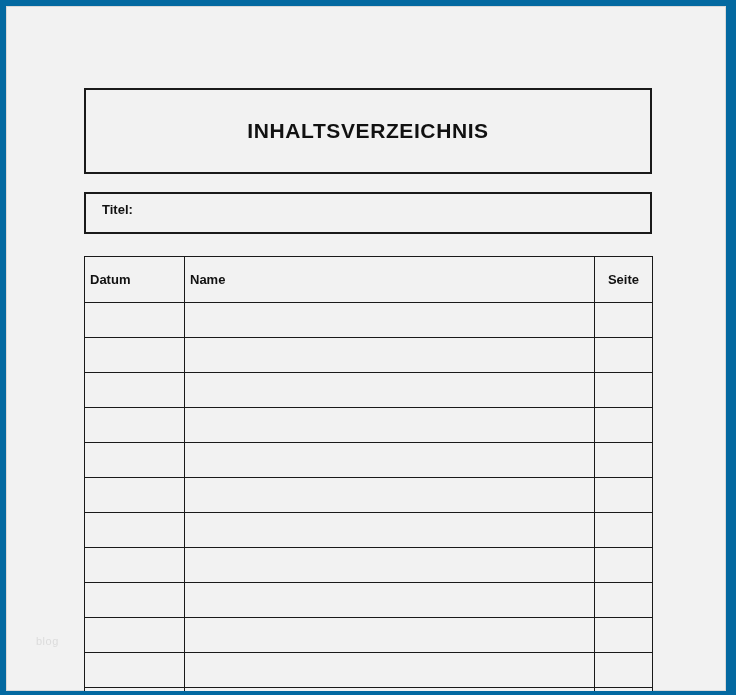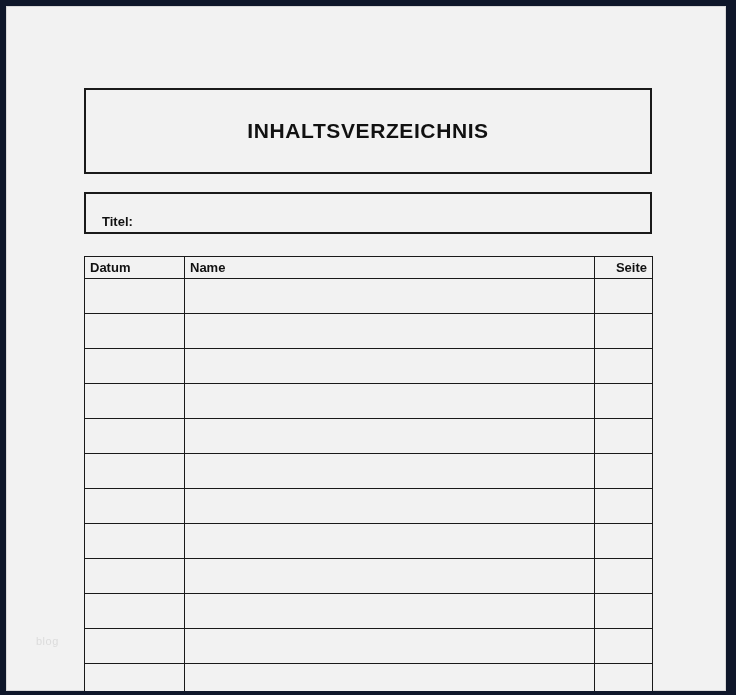--- a/index.html
+++ b/index.html
@@ -15,21 +15,21 @@
   }
 
   #page-wrap {
     position: absolute;
     left: 0;
     top: 0;
     width: 736px;
     height: 695px;
     box-sizing: border-box;
     
-    background: #0f172a;
+    background: #0369a1;
     padding: 6px 10px 4px 6px;
   }
 
   #sheet {
     position: relative;
     width: 100%;
     height: 100%;
     background: #f2f2f2;
     box-sizing: border-box;
     box-shadow: 0 0 0 1px #d9d9d9 inset;
@@ -58,21 +58,21 @@
     font-weight: bold;
     letter-spacing: 0.6px;
     color: #111;
   }
 
   .info-box {
     box-sizing: border-box;
     border: 2px solid #1a1a1a;
     margin-top: 18px;
     height: 42px;
-    padding: 20px 0 0 16px;
+    padding: 8px 0 0 16px;
     background: #f2f2f2;
   }
   .info-line {
     font-size: 13px;
     font-weight: bold;
     color: #111;
     line-height: 16px;
     white-space: pre;
   }
   .info-line.second {
@@ -89,25 +89,25 @@
   table.toc th, table.toc td {
     border: 1.5px solid #1a1a1a;
     padding: 0;
   }
   table.toc th {
     font-size: 13px;
     font-weight: bold;
     color: #111;
     text-align: left;
     height: 21px;
-    padding: 0 5px;
+    padding: 12px 5px;
     vertical-align: middle;
   }
   table.toc th.c-seite {
-    text-align: right;
+    text-align: center;
   }
   table.toc td {
     height: 34px;
   }
   col.c1 { width: 100px; }
   col.c2 { width: 410px; }
   col.c3 { width: 58px; }
 
   
   .watermark {

